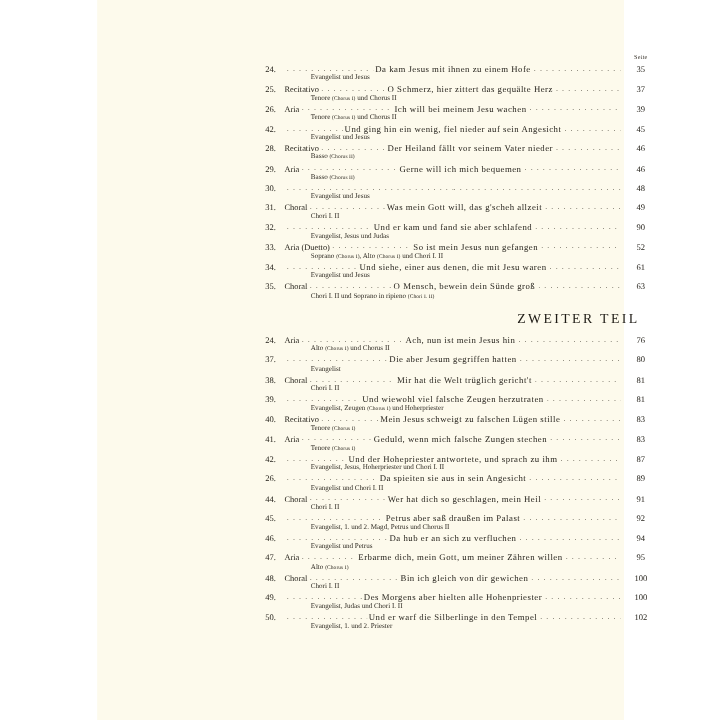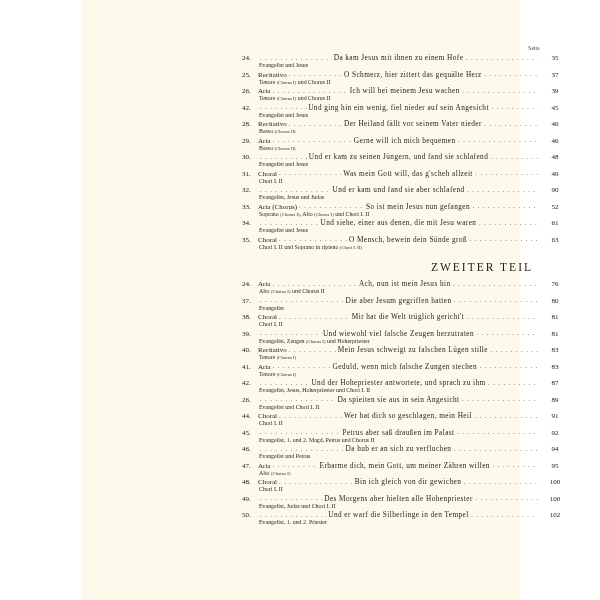--- a/index.html
+++ b/index.html
@@ -51,27 +51,26 @@
     width: 330px;
   }
 
   .toc-entry {
     position: relative;
     margin-bottom: 1.0px;
   }
 
   .entry-main {
     display: flex;
-    align-items: flex-start;
+    align-items: center;
     width: 100%;
     font-size: 7.3px;
     color: #26231c;
     line-height: 1.18;
     white-space: nowrap;
-    margin-left: 21px;
   }
 
   .entry-num {
     flex: 0 0 auto;
     width: 16px;
     text-align: left;
     font-size: 7.1px;
     color: #26231c;
   }
 
@@ -219,21 +218,20 @@
             <span class="leader-b">. . . . . . . . . . . . . . . . . . . . . . . . . . . . . . . . . . . . . . . .</span>
             <span class="entry-page">46</span>
           </div>
           <div class="entry-sub"><span>Basso </span><span class="sub-small">(Chorus II)</span></div>
         </div>
         <div class="toc-entry">
           <div class="entry-main">
             <span class="entry-num">30.</span>
             <span class="entry-genre"></span>
             <span class="leader-a">. . . . . . . . . . . . . . . . . . . . . . . . . . . . . . . . . . . . . . . .</span>
-            <span class="entry-title">Und er kam zu seinen Jüngern, und fand sie schlafend</span>
             <span class="leader-b">. . . . . . . . . . . . . . . . . . . . . . . . . . . . . . . . . . . . . . . .</span>
             <span class="entry-page">48</span>
           </div>
           <div class="entry-sub"><span>Evangelist und Jesus</span></div>
         </div>
         <div class="toc-entry">
           <div class="entry-main">
             <span class="entry-num">31.</span>
             <span class="entry-genre">Choral</span>
             <span class="leader-a">. . . . . . . . . . . . . . . . . . . . . . . . . . . . . . . . . . . . . . . .</span>
@@ -250,21 +248,21 @@
             <span class="leader-a">. . . . . . . . . . . . . . . . . . . . . . . . . . . . . . . . . . . . . . . .</span>
             <span class="entry-title">Und er kam und fand sie aber schlafend</span>
             <span class="leader-b">. . . . . . . . . . . . . . . . . . . . . . . . . . . . . . . . . . . . . . . .</span>
             <span class="entry-page">90</span>
           </div>
           <div class="entry-sub"><span>Evangelist, Jesus und Judas</span></div>
         </div>
         <div class="toc-entry">
           <div class="entry-main">
             <span class="entry-num">33.</span>
-            <span class="entry-genre">Aria (Chorus)</span>
+            <span class="entry-genre">Aria (Duetto)</span>
             <span class="leader-a">. . . . . . . . . . . . . . . . . . . . . . . . . . . . . . . . . . . . . . . .</span>
             <span class="entry-title">So ist mein Jesus nun gefangen</span>
             <span class="leader-b">. . . . . . . . . . . . . . . . . . . . . . . . . . . . . . . . . . . . . . . .</span>
             <span class="entry-page">52</span>
           </div>
           <div class="entry-sub"><span>Soprano </span><span class="sub-small">(Chorus I)</span><span>, Alto </span><span class="sub-small">(Chorus I)</span><span> und Chori I. II</span></div>
         </div>
         <div class="toc-entry">
           <div class="entry-main">
             <span class="entry-num">34.</span>

